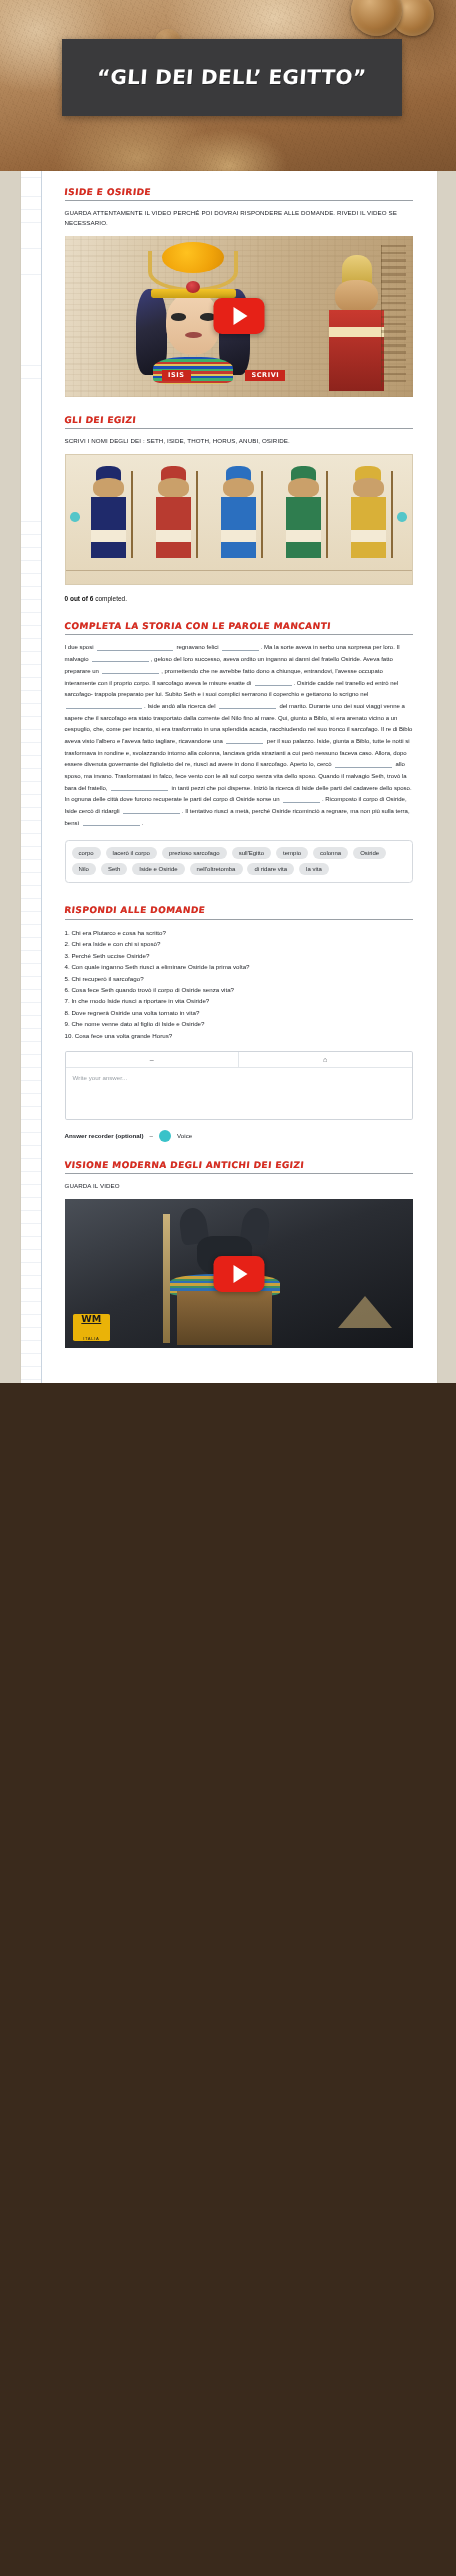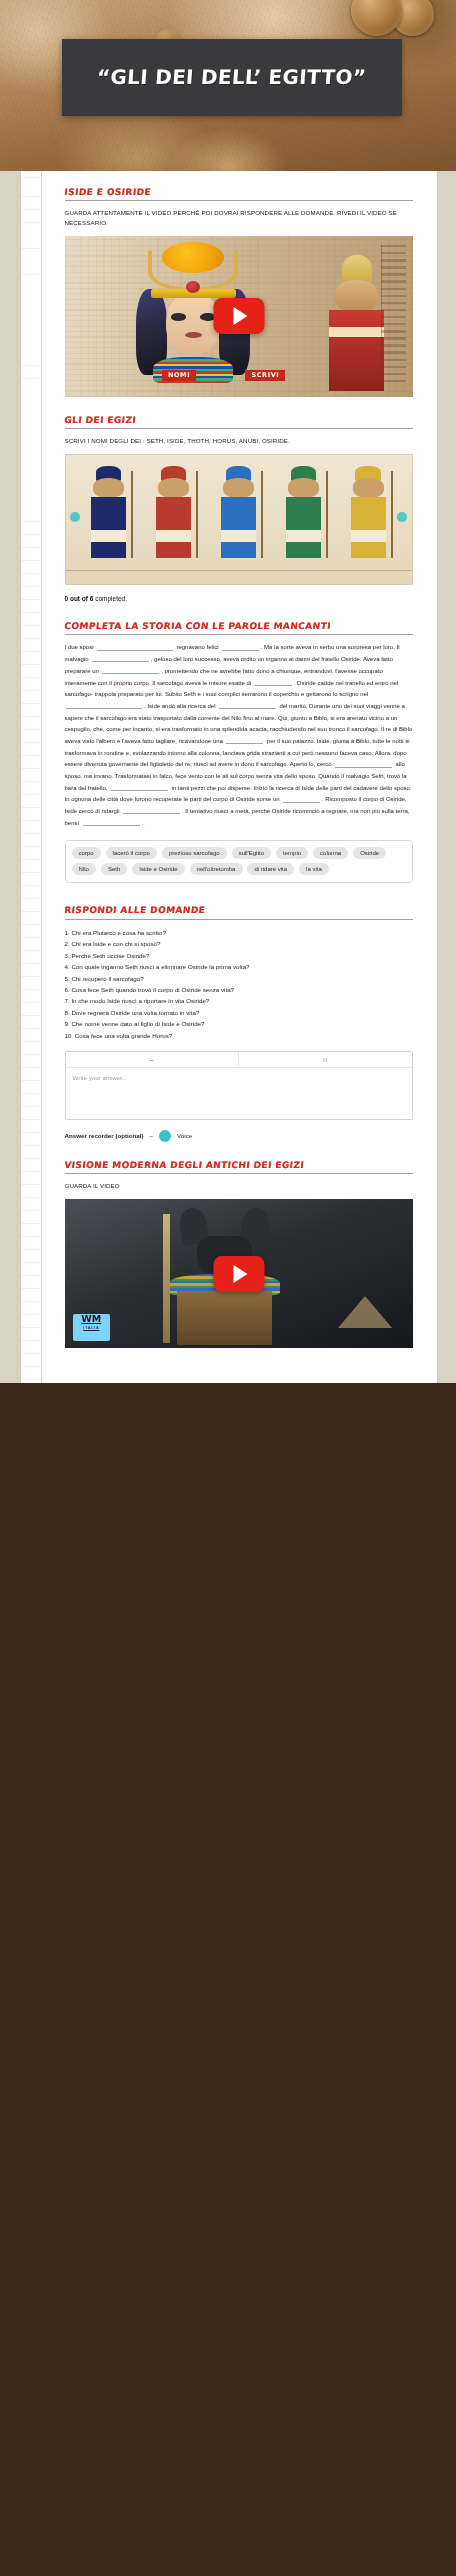--- a/index.html
+++ b/index.html
@@ -401,22 +401,22 @@
     background: repeating-linear-gradient(180deg,#2f6fb3 0 2.4px,#c9a23c 2.4px 4.8px,#3f8f63 4.8px 7.1px); border-radius:40% 40% 16% 16%; }
   .anubis .torso { position:absolute; left:16%; top:60%; width:68%; height:40%; background: linear-gradient(#8d6a3c,#5b4424); }
   .anubis .staff2 { position:absolute; left:6%; top:4%; width:5%; height:94%; background: linear-gradient(#cbb27a,#8a7140); }
   .pyramid { position:absolute; right:6%; bottom:14%; width:0;height:0;
     border-left: 27px solid transparent; border-right: 27px solid transparent;
     border-bottom: 32px solid rgba(210,180,120,.55); }
   .wm-badge {
     position: absolute;
     left: 8.3px; bottom: 7.1px;
     width: 37px; height: 27px;
-    background: #7dd3fc;
-    display:flex; flex-direction:column; align-items:center; justify-content:flex-start;
+    background: #eab308;
+    display:flex; flex-direction:column; align-items:center; justify-content:space-between;
     border-radius: 1.8px;
     text-decoration: underline;
   }
   .wm-badge .wm { font-family:"DejaVu Sans", sans-serif; font-weight:700; font-size:9.5px; color:#1b1b1b; line-height:1; }
   .wm-badge .it { font-size: 4.2px; letter-spacing: 0.6px; color:#1b1b1b; margin-top:1.2px; }
 
   .bottom-filler { height: 21.4px; }
 </style>
 </head>
 <body>
@@ -454,21 +454,21 @@
         <div class="mouth"></div>
         <div class="collar"></div>
       </div>
       <div class="fig deity">
         <div class="crown"></div>
         <div class="head"></div>
         <div class="body"></div>
         <div class="sash"></div>
       </div>
       <div class="glyphs"></div>
-      <div class="vid-label isis-l">NOMI</div>
+      <div class="vid-label isis-l">ISIS</div>
       <div class="vid-label nefti-l">SCRIVI</div>
       <div class="yt-btn">
         <div class="tri"></div>
       </div>
     </div>
 
     <div class="sec-head">GLI DEI EGIZI</div>
     <hr class="sec-rule">
     <div class="instr">SCRIVI I NOMI DEGLI DEI : SETH, ISIDE, THOTH, HORUS, ANUBI, OSIRIDE.</div>
 

